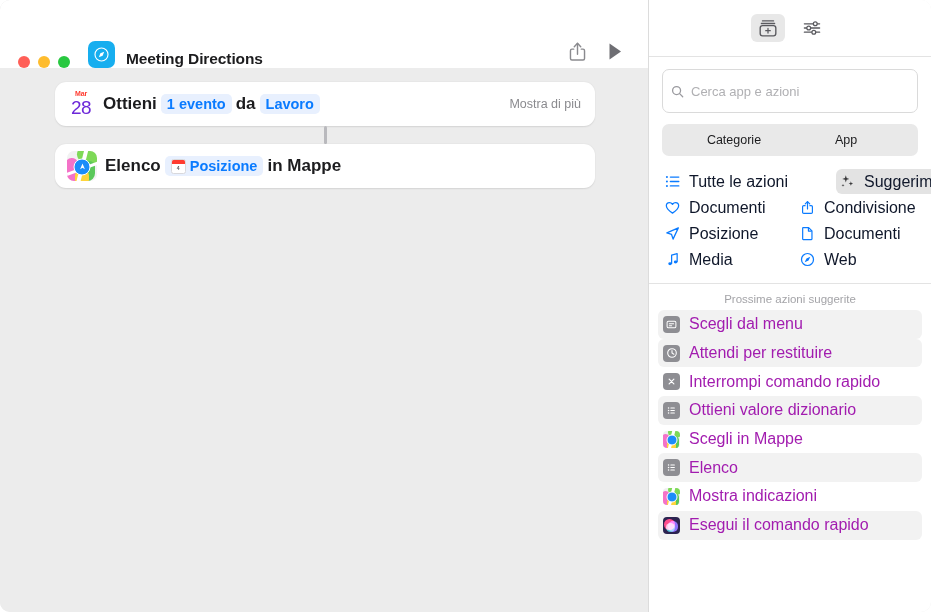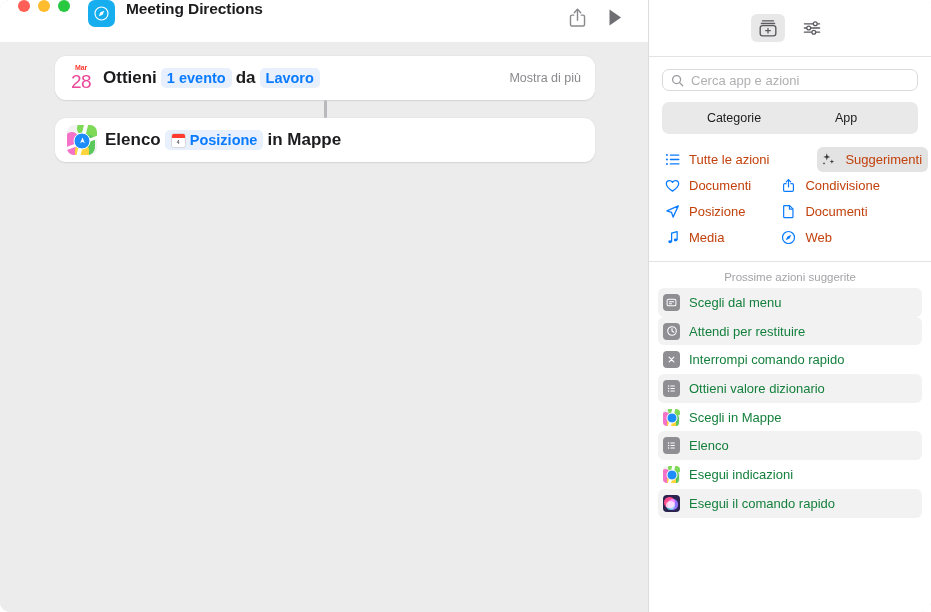--- a/index.html
+++ b/index.html
@@ -27,24 +27,24 @@
   
   .left-pane {
     position: relative;
     width: 648px;
     height: 612px;
     background: #ececec;
     display: flex;
     flex-direction: column;
   }
   .titlebar {
-    height: 42px;
-    background: #ffffff;
-    display: flex;
-    align-items: flex-start;
+    height: 68px;
+    background: #ffffff;
+    display: flex;
+    align-items: flex-end;
     padding: 0 14px 0 18px;
     box-sizing: border-box;
     flex: none;
   }
   .traffic {
     display: flex;
     align-items: center;
     gap: 8px;
     margin-right: 18px;
   }
@@ -148,21 +148,21 @@
   }
   .cal-icon .cal-month {
     font-size: 7px;
     font-weight: bold;
     color: #ff3b30;
     line-height: 8px;
     letter-spacing: -0.1px;
   }
   .cal-icon .cal-day {
     font-size: 19px;
-    color: #ec4899;
+    color: #6d28d9;
     line-height: 20px;
     letter-spacing: -0.6px;
   }
 
   .mini-cal {
     width: 13px;
     height: 13px;
     border-radius: 2.5px;
     background: #ffffff;
     border: 0.5px solid #d8d8dc;
@@ -288,21 +288,21 @@
     justify-content: center;
     cursor: default;
   }
   .rp-tb-btn.selected { background: #e8e8e8; }
 
   .rp-search-area {
     padding: 12px 13px 0 13px;
     flex: none;
   }
   .search-box {
-    height: 22px;
+    height: 44px;
     border-radius: 7px;
     border: 1px solid #dadada;
     background: #ffffff;
     display: flex;
     align-items: center;
     padding: 0 8px;
     box-sizing: border-box;
   }
   .search-placeholder {
     font-size: 13px;
@@ -356,22 +356,22 @@
   .cat-icon {
     width: 19px;
     height: 17px;
     display: flex;
     align-items: center;
     justify-content: center;
     flex: none;
     margin-right: 7px;
   }
   .cat-label {
-    font-size: 13px;
-    color: #c2410c;
+    font-size: 16px;
+    color: #0f172a;
     white-space: nowrap;
   }
 
   .sug-header {
     font-size: 11.5px;
     color: #a4a4a8;
     text-align: center;
     padding: 9px 0 5px 0;
     flex: none;
   }
@@ -383,22 +383,22 @@
   .sug-row {
     display: flex;
     align-items: center;
     height: 28.7px;
     border-radius: 6px;
     padding-left: 5px;
     cursor: default;
   }
   .sug-row.alt { background: #f2f2f2; }
   .sug-label {
-    font-size: 13px;
-    color: #15803d;
+    font-size: 16px;
+    color: #a21caf;
     margin-left: 9px;
     white-space: nowrap;
   }
 
   .sq-icon {
     width: 17px;
     height: 17px;
     border-radius: 4px;
     background: #8e8e93;
     display: flex;
@@ -768,21 +768,21 @@
 
       <div class="sug-row">
         <span class="mini-maps">
           <span class="g"></span>
             <span class="g2"></span>
             <span class="p"></span>
           <span class="y"></span>
             <span class="r"></span>
             <span class="b"></span>
         </span>
-        <span class="sug-label">Esegui indicazioni</span>
+        <span class="sug-label">Mostra indicazioni</span>
       </div>
 
       <div class="sug-row alt">
         <span class="sc-icon">
           <span class="s1"></span>
             <span class="s2"></span>
             <span class="s3"></span>
         </span>
         <span class="sug-label">Esegui il comando rapido</span>
       </div>

